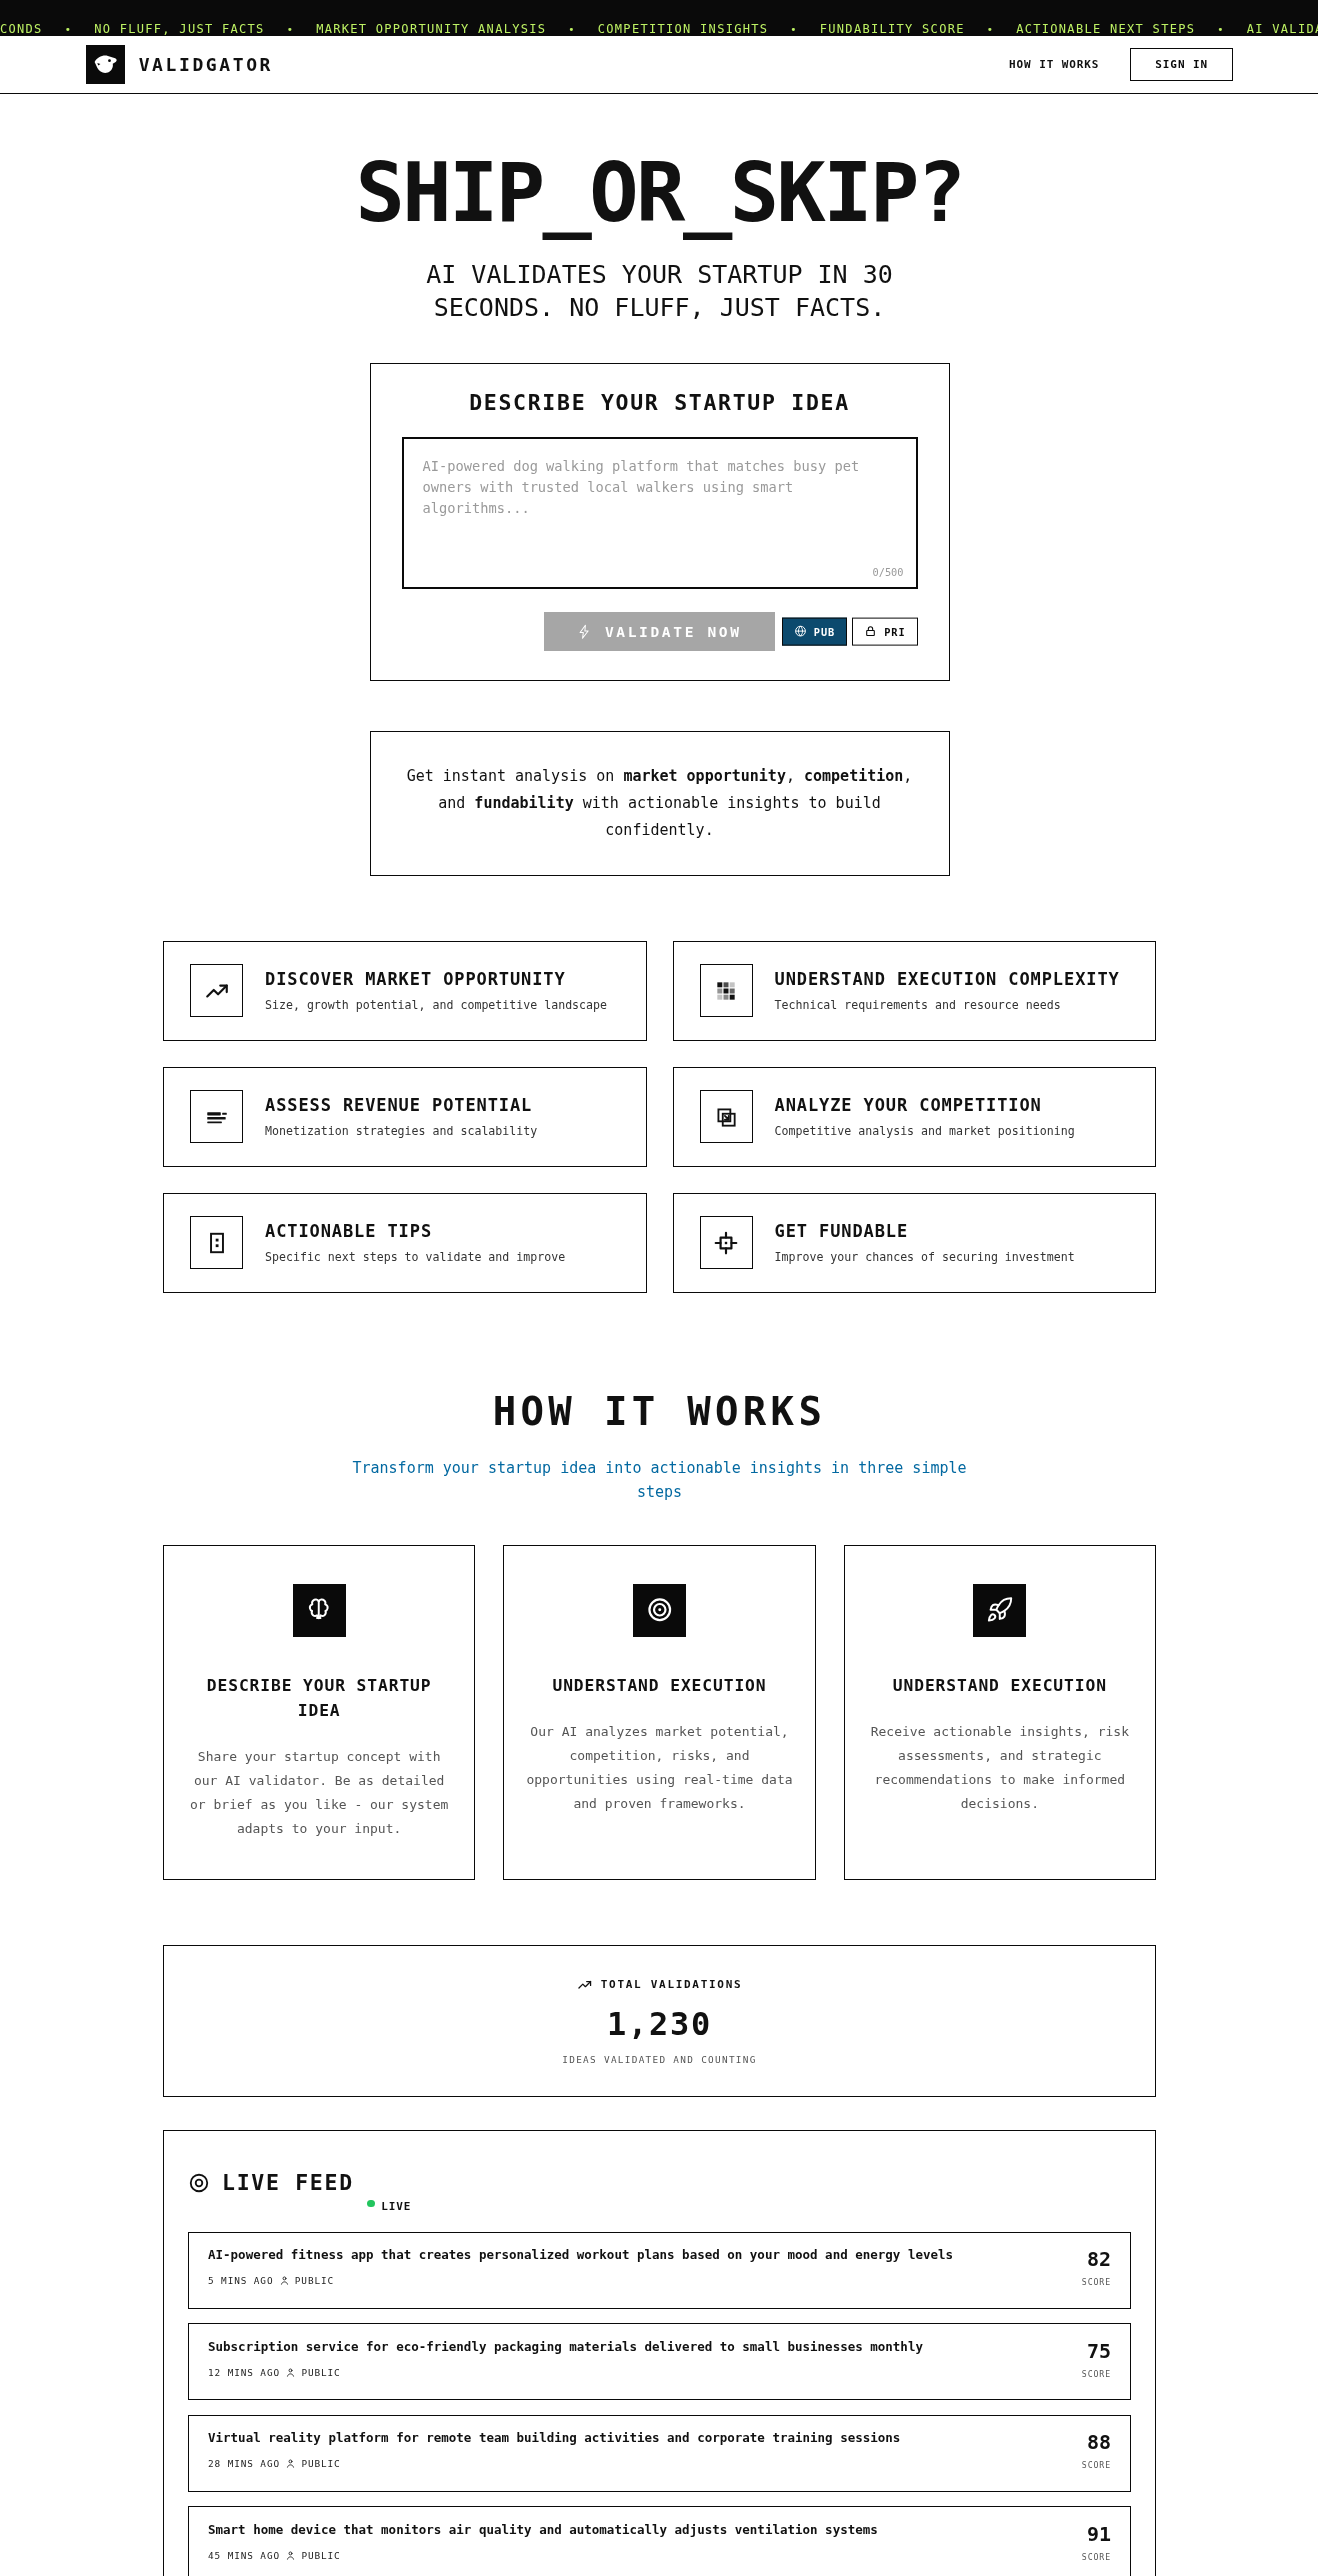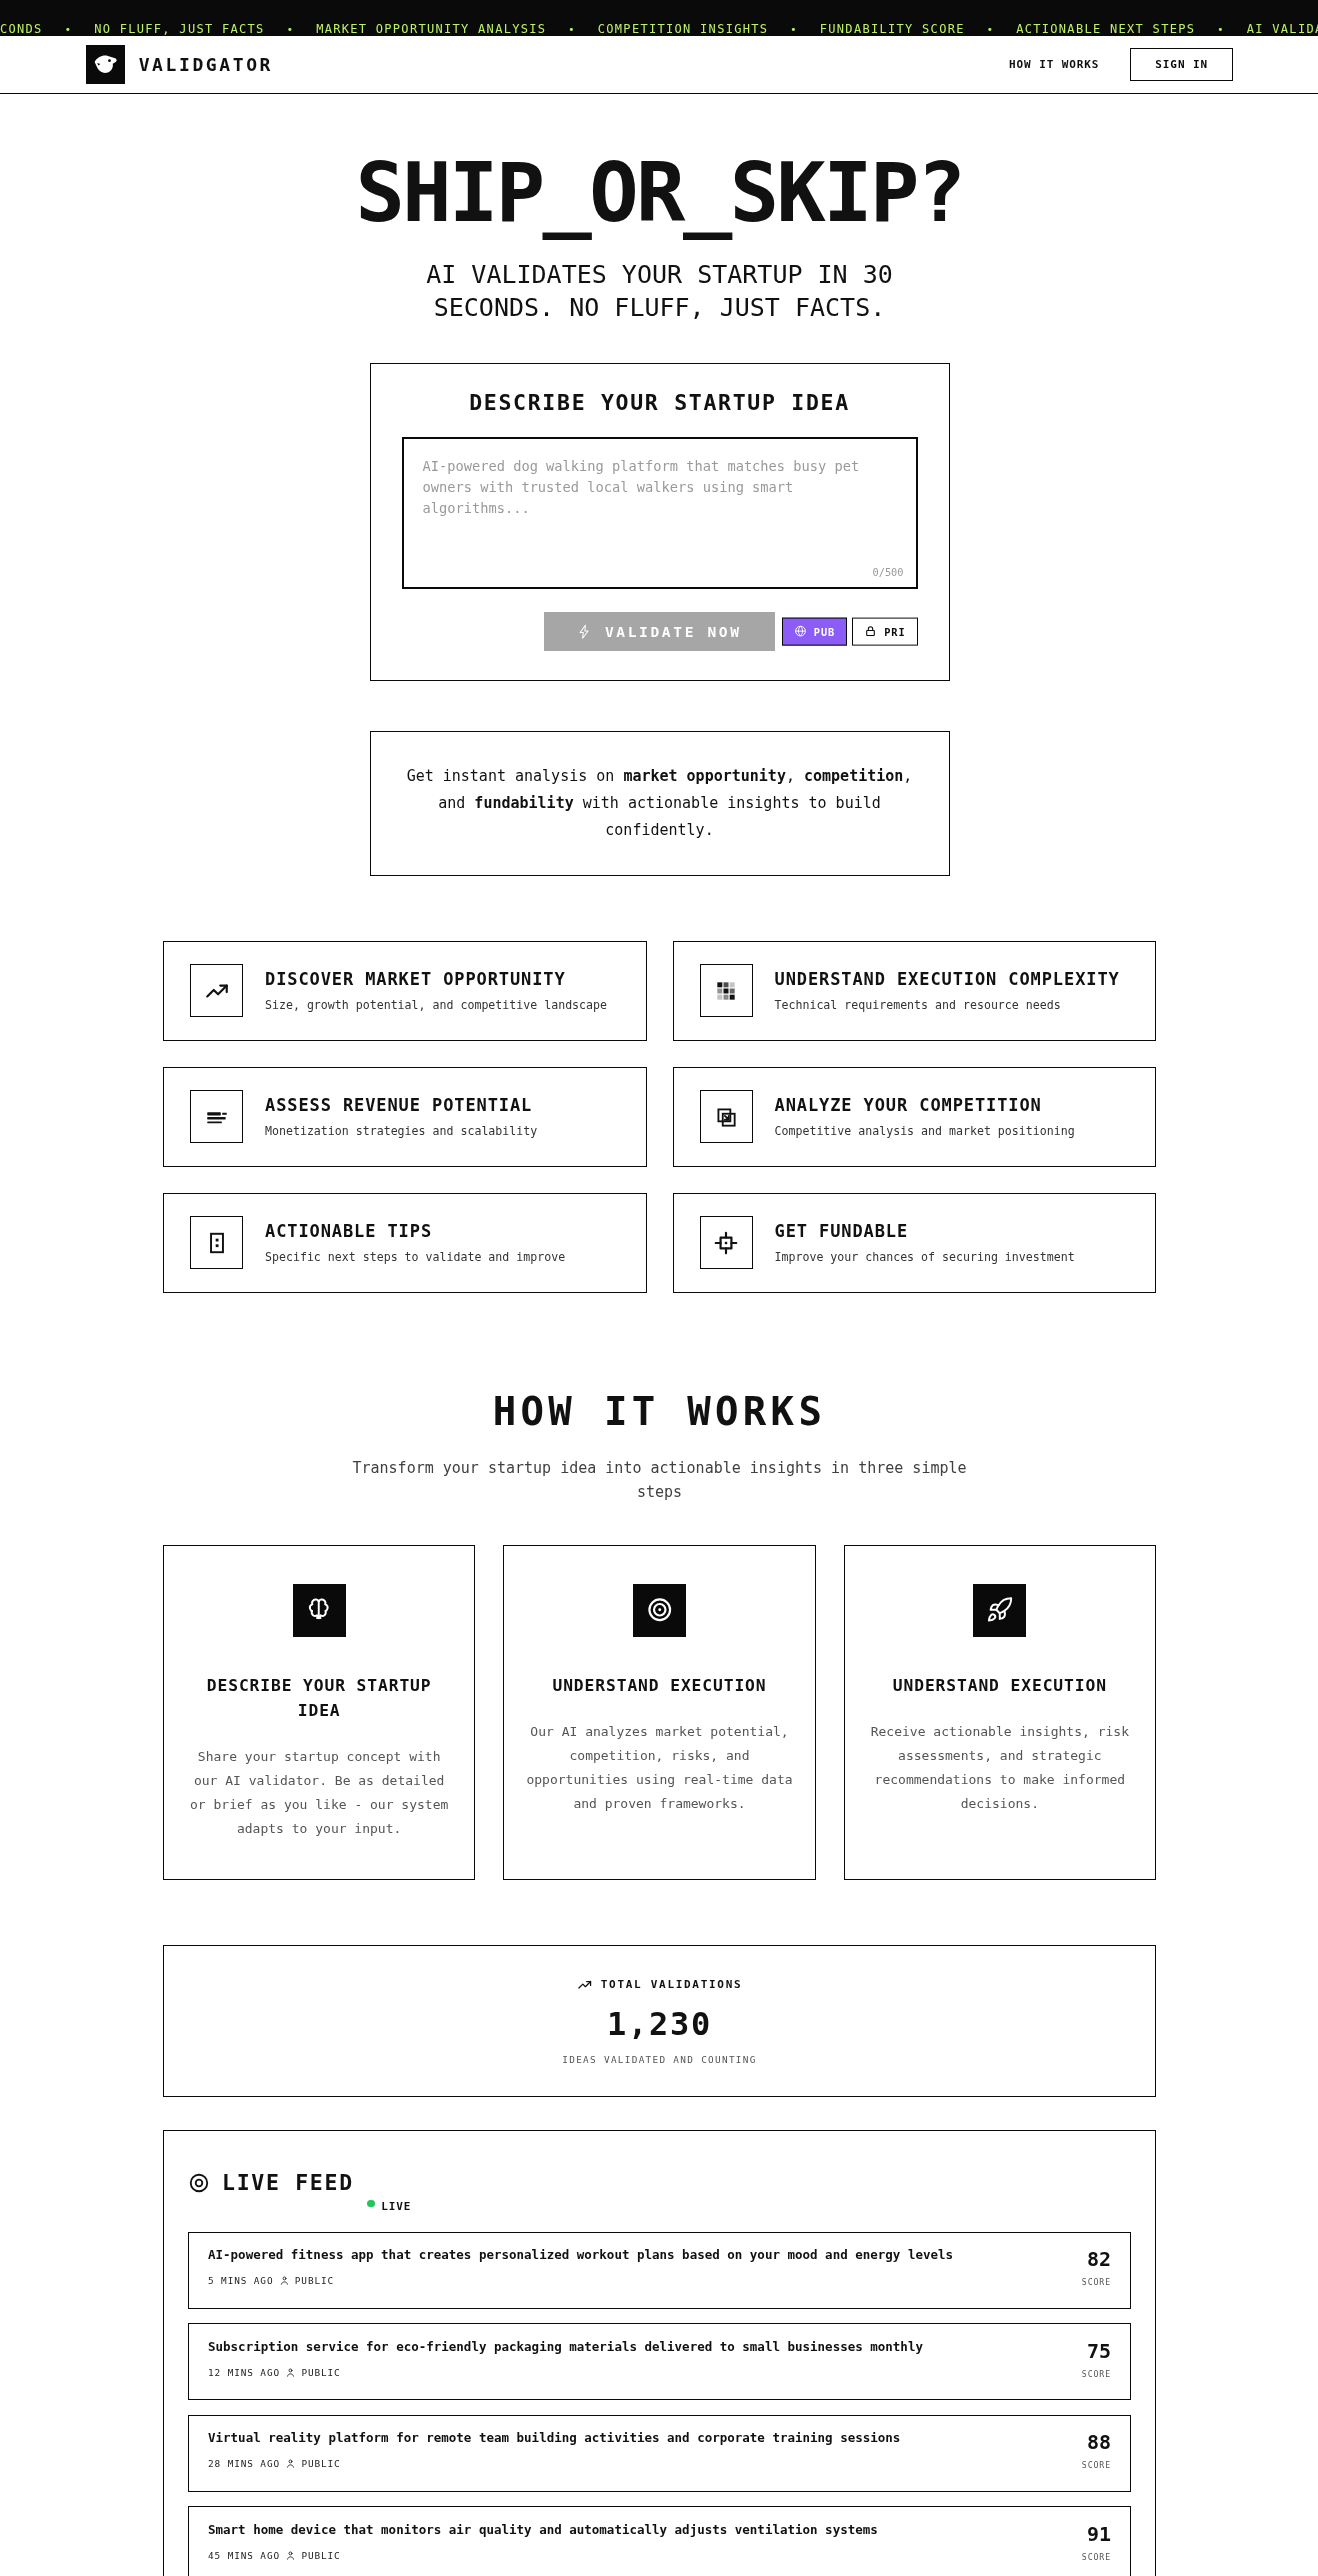--- a/index.html
+++ b/index.html
@@ -58,41 +58,41 @@
     font-size: 14.6px; font-weight: bold; letter-spacing: 2.6px;
     padding: 11px 33px; display: flex; align-items: center; gap: 12px;
   }
   .validate-btn svg { width: 15.5px; height: 15.5px; }
   .vis-toggle { position: absolute; right: 0; top: 50%; transform: translateY(-50%); display: flex; gap: 5.2px; }
   .vis-btn {
     font-family: inherit; display: flex; align-items: center; gap: 6.9px; cursor: pointer;
     font-size: 10.3px; font-weight: bold; letter-spacing: 0.9px; padding: 6.9px 11px; border: 1.7px solid #0a0a0a;
   }
   .vis-btn svg { width: 13px; height: 13px; }
-  .vis-pub { background: #8b5cf6; color: #fff; }
+  .vis-pub { background: #0c4a6e; color: #fff; }
   .vis-pri { background: #fff; color: #0a0a0a; }
 
   
   .info-card {
     width: 580px; margin: 50px auto 0; border: 1.7px solid #0a0a0a;
     padding: 31px 34px; text-align: center; font-size: 15px; line-height: 1.8;
   }
 
   
   .features { width: 993px; margin: 65px auto 15px; display: grid; grid-template-columns: 1fr 1fr; gap: 26px; }
   .feature-card { border: 1.7px solid #0a0a0a; padding: 22px 26px; display: flex; align-items: center; gap: 22px; min-height: 100px; }
   .feature-icon { width: 53px; height: 53px; border: 1.7px solid #0a0a0a; display: flex; align-items: center; justify-content: center; flex-shrink: 0; }
   .feature-icon svg { width: 26px; height: 26px; }
   .feature-title { font-size: 17px; font-weight: bold; letter-spacing: 0.9px; }
   .feature-desc { margin-top: 8.6px; font-size: 11.6px; color: #333; }
 
   
   .how { text-align: center; margin-top: 96px; }
   .how-title { font-size: 39px; font-weight: bold; letter-spacing: 4.3px; }
-  .how-sub { margin: 22px auto 0; max-width: 635px; font-size: 15px; color: #404040; line-height: 1.6; }
+  .how-sub { margin: 22px auto 0; max-width: 635px; font-size: 15px; color: #0369a1; line-height: 1.6; }
   .steps { width: 993px; margin: 41px auto 0; display: grid; grid-template-columns: repeat(3, 1fr); gap: 28px; }
   .step-card { border: 1.7px solid #0a0a0a; padding: 38px 22px; text-align: center; min-height: 299px; }
   .step-icon { width: 53px; height: 53px; background: #0a0a0a; color: #fff; margin: 0 auto; display: flex; align-items: center; justify-content: center; }
   .step-icon svg { width: 27.5px; height: 27.5px; }
   .step-title { margin-top: 36px; font-size: 16.3px; font-weight: bold; letter-spacing: 0.9px; line-height: 1.55; }
   .step-desc { margin-top: 22px; font-size: 13px; color: #555; line-height: 1.85; }
 
   
   .stats-card { width: 993px; margin: 65px auto 4px; border: 1.7px solid #0a0a0a; padding: 31px; text-align: center; }
   .stats-label { display: flex; align-items: center; justify-content: center; gap: 8.6px; font-size: 11px; font-weight: bold; letter-spacing: 1.7px; }

